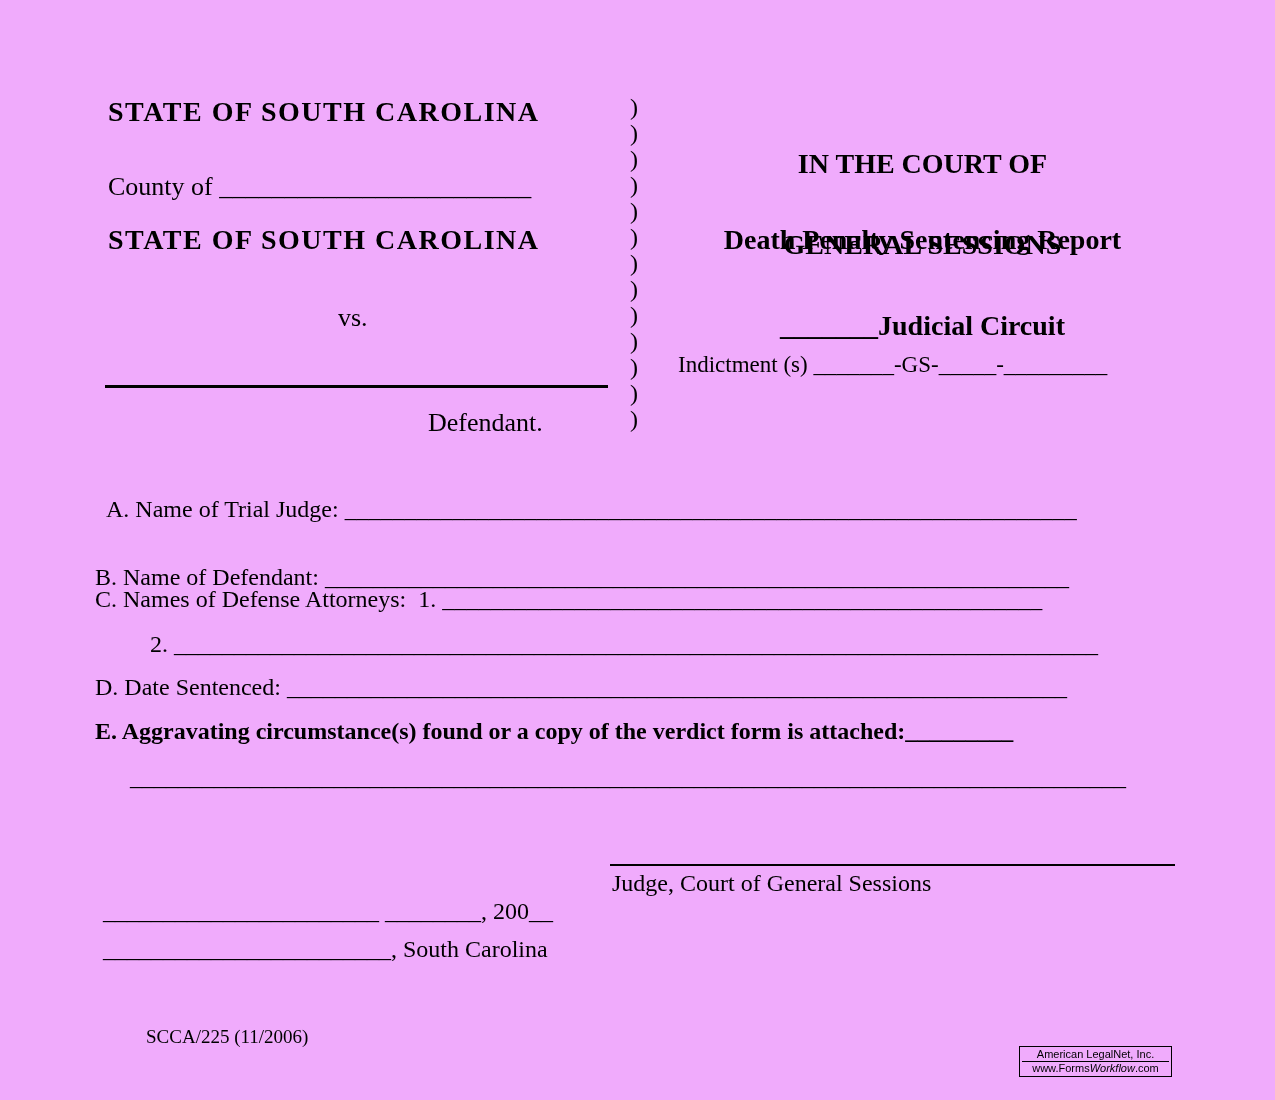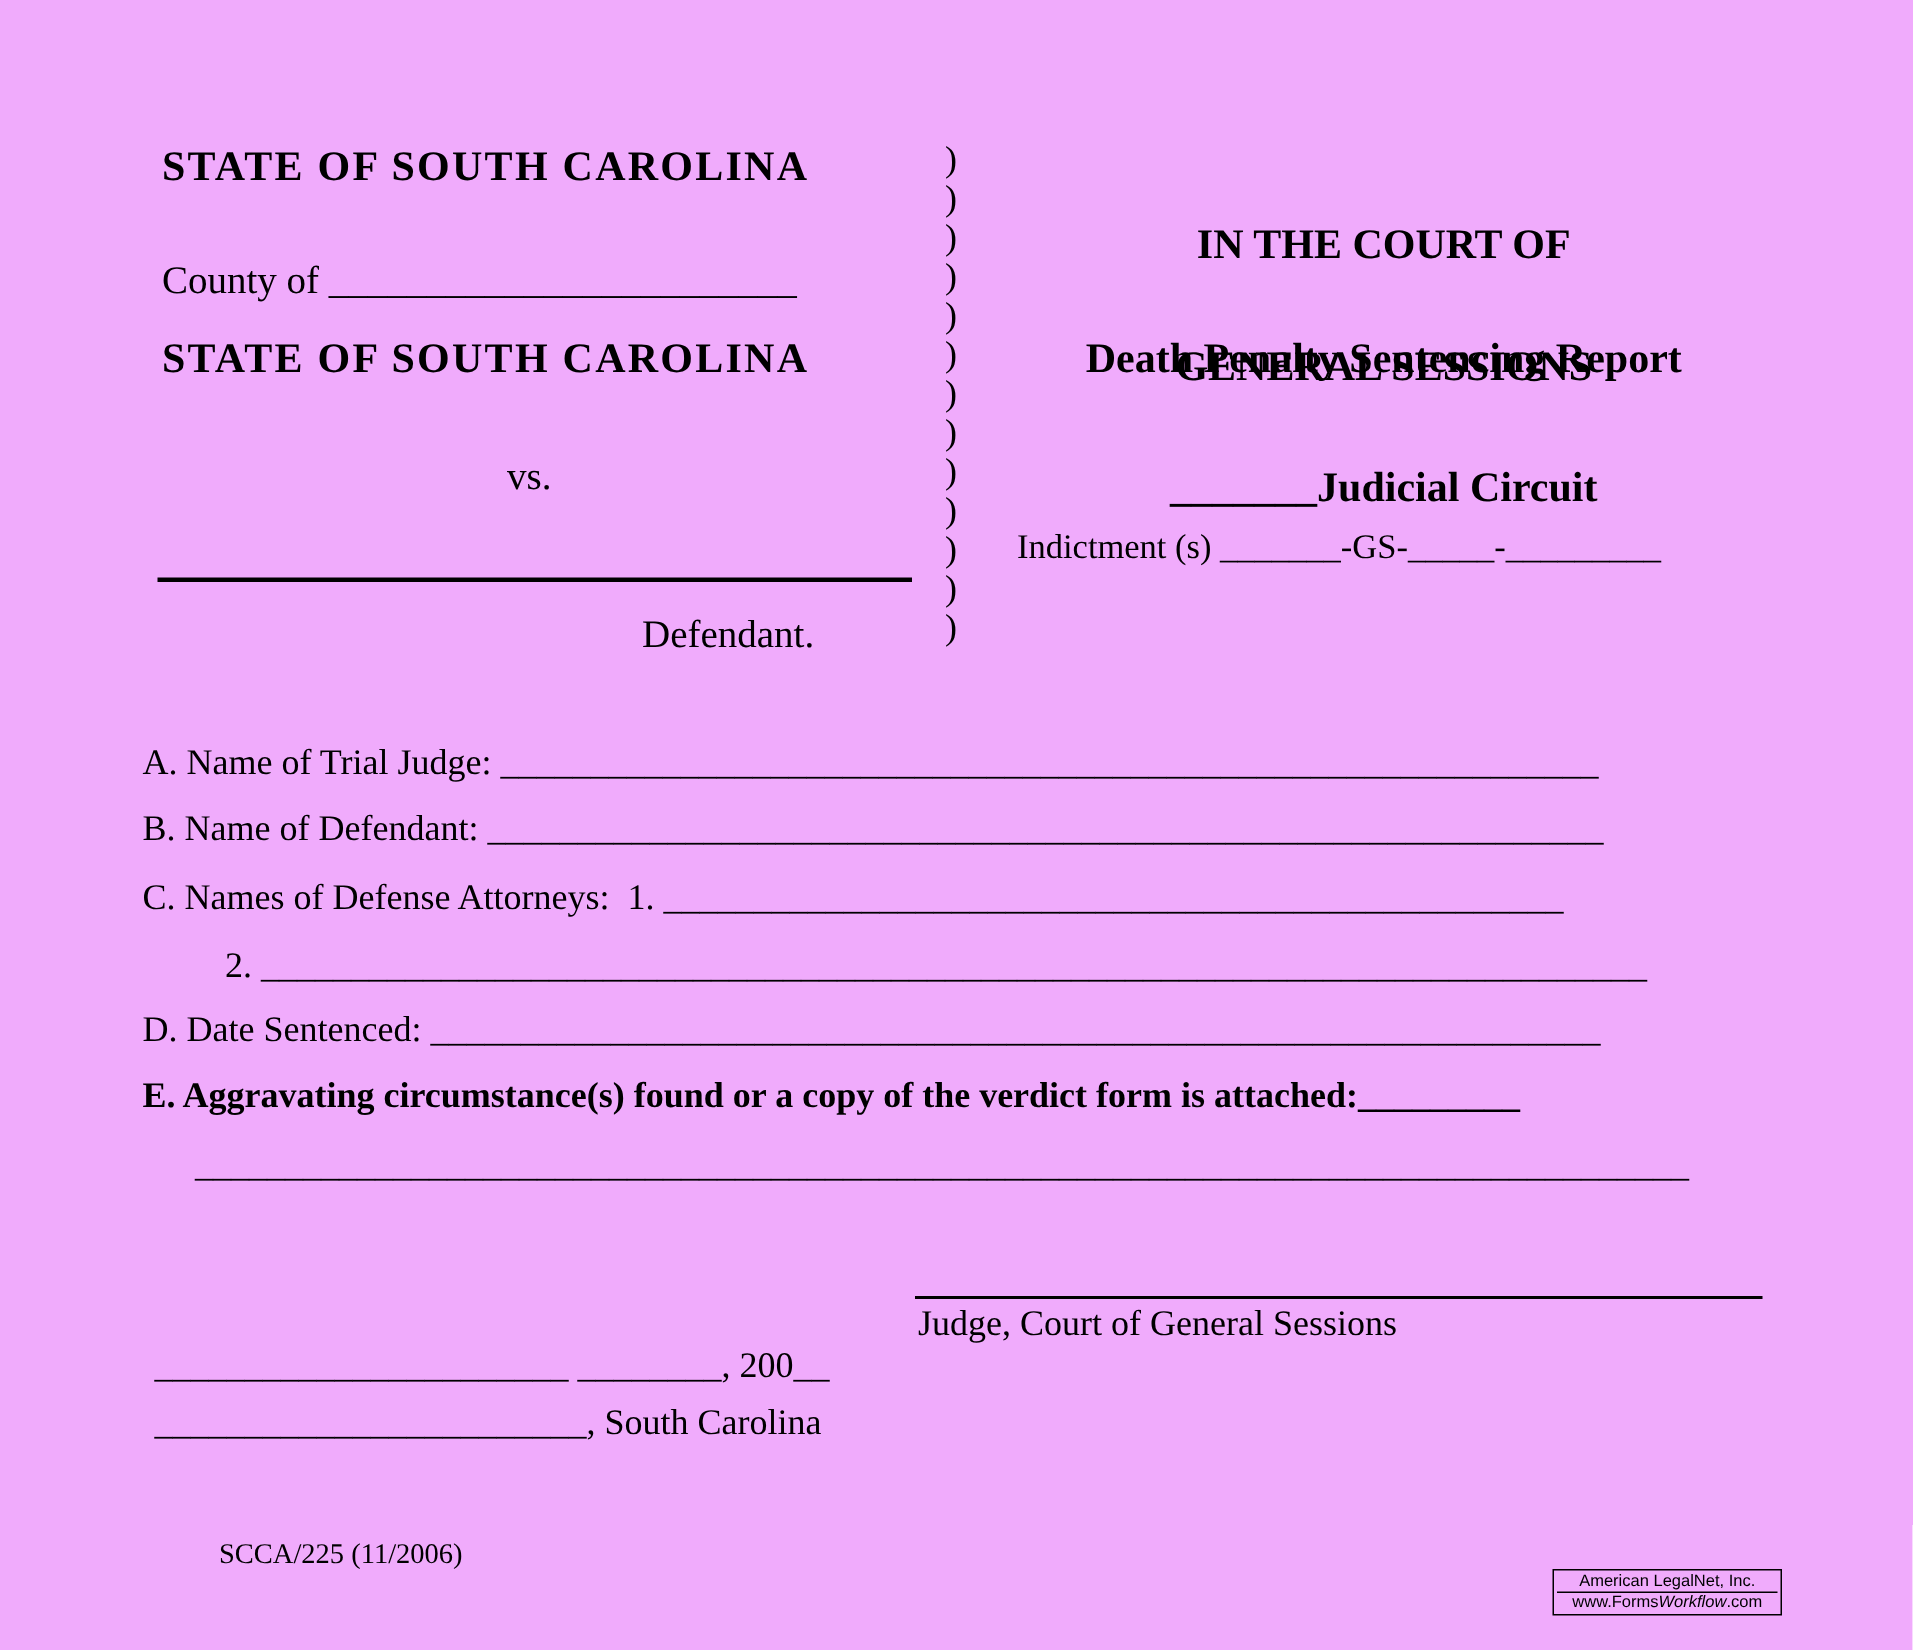--- a/index.html
+++ b/index.html
@@ -67,33 +67,33 @@
   </div>
 
   <div class="abs hdr court-block" style="left:680px; top:96px; width:485px;">
     <div>IN THE COURT OF</div>
     <div>GENERAL SESSIONS</div>
     <div>_______Judicial Circuit</div>
   </div>
   <div class="abs hdr center" style="left:680px; top:224px; width:485px;">Death Penalty Sentencing Report</div>
   <div class="abs ind" style="left:678px; top:352px;">Indictment (s) _______-GS-_____-_________</div>
 
-  <div class="abs body-line" style="left:95px; top:496px;">A. Name of Trial Judge: _____________________________________________________________</div>
-  <div class="abs body-line" style="left:95px; top:540px;text-align:right;">B. Name of Defendant: ______________________________________________________________</div>
+  <div class="abs body-line" style="left:106px; top:496px;">A. Name of Trial Judge: _____________________________________________________________</div>
+  <div class="abs body-line" style="left:95px; top:564px;text-align:right;">B. Name of Defendant: ______________________________________________________________</div>
   <div class="abs body-line" style="left:95px; top:586px;">C. Names of Defense Attorneys:  1. __________________________________________________</div>
   <div class="abs body-line" style="left:150px; top:631px;">2. _____________________________________________________________________________</div>
   <div class="abs body-line" style="left:95px; top:674px;">D. Date Sentenced: _________________________________________________________________</div>
   <div class="abs body-line" style="left:95px; top:718px;font-weight:bold;">E. Aggravating circumstance(s) found or a copy of the verdict form is attached:_________</div>
   <div class="abs body-line" style="left:130px; top:764px;">___________________________________________________________________________________</div>
 
   <div class="abs rule" style="left:610px; top:864px; width:565px;"></div>
   <div class="abs sig" style="left:612px; top:870px;">Judge, Court of General Sessions</div>
   <div class="abs sig" style="left:103px; top:898px;">_______________________ ________, 200__</div>
   <div class="abs sig" style="left:103px; top:936px;">________________________, South Carolina</div>
 
   <div class="abs form-number" style="left:146px; top:1026px;">SCCA/225 (11/2006)</div>
 
-  <div class="abs legalnet" style="left:1019px; top:1046px;margin-left:16px;">
+  <div class="abs legalnet" style="left:1019px; top:1046px;">
     <div class="top">American LegalNet, Inc.</div>
     <div><span>www.Forms</span><i>Workflow</i><span>.com</span></div>
   </div>
 
 </div>
 
 </body></html>

